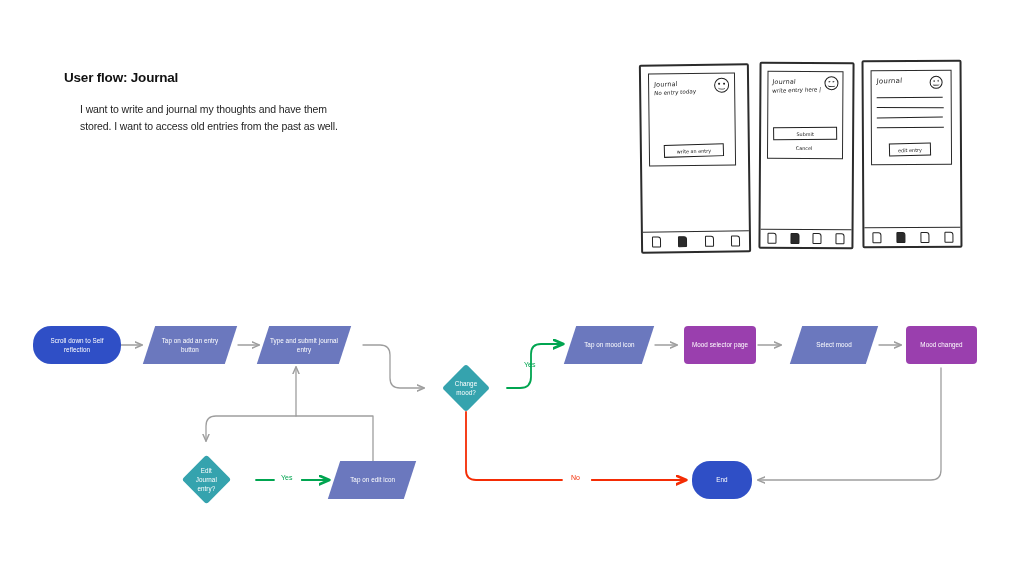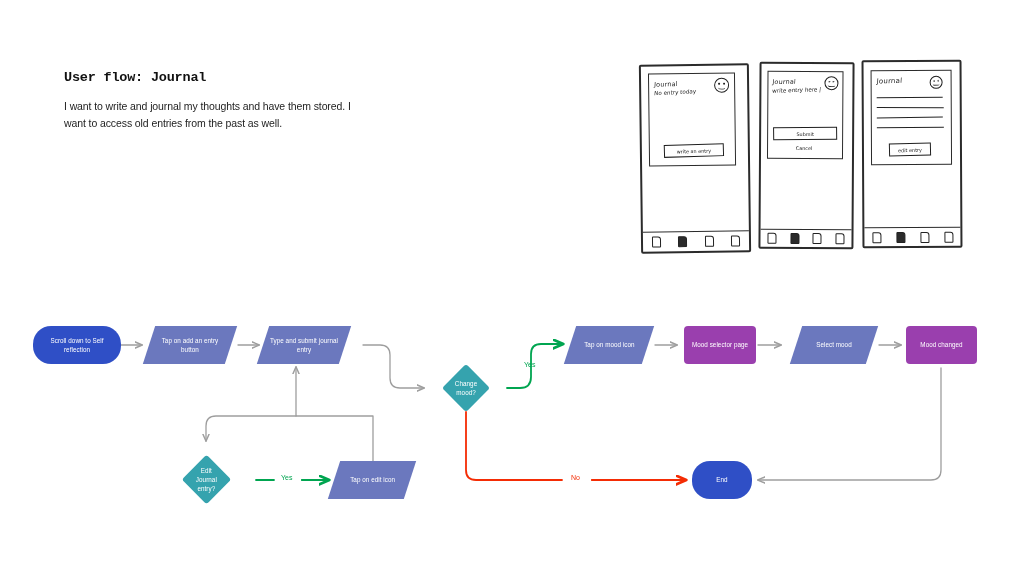--- a/index.html
+++ b/index.html
@@ -23,26 +23,25 @@
     left: 64px;
     top: 70px;
     width: 300px;
   }
   #page-title {
     font-size: 13.5px;
     font-weight: bold;
     letter-spacing: -0.2px;
     margin: 0 0 13px 0;
     color: #111111;
-    font-family: Liberation Mono, monospace;
   }
   #page-description {
     font-size: 10.5px;
     line-height: 1.62;
-    margin: 0;
+    margin: 16px;
     color: #1d1d1d;
     letter-spacing: -0.1px;
   }
 
   
   #wireframe-sketches {
     position: absolute;
     left: 632px;
     top: 56px;
     width: 350px;

